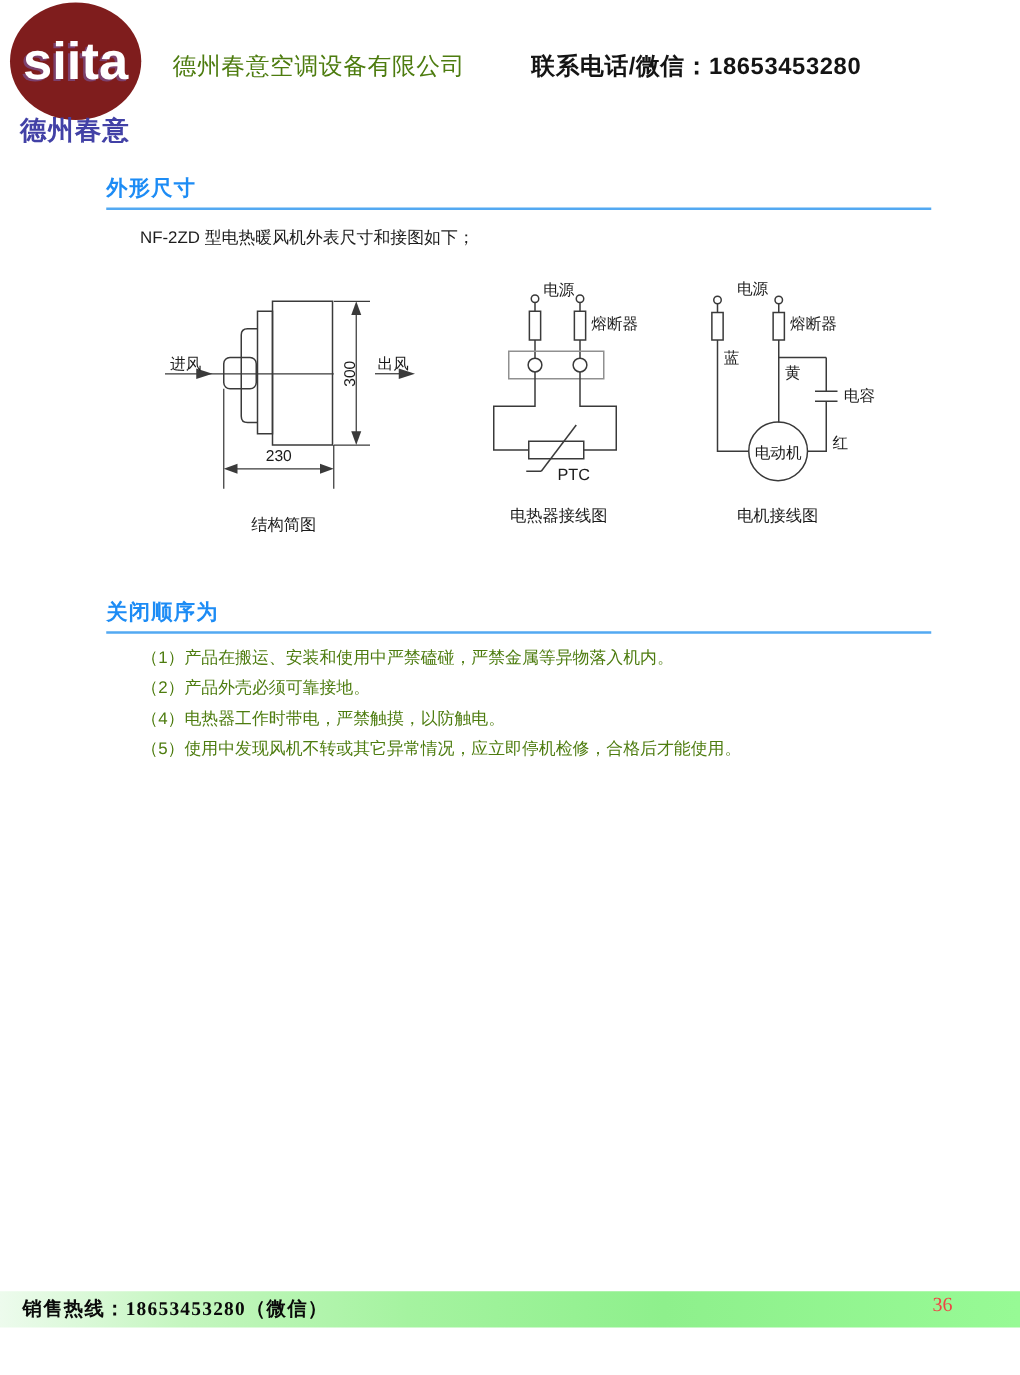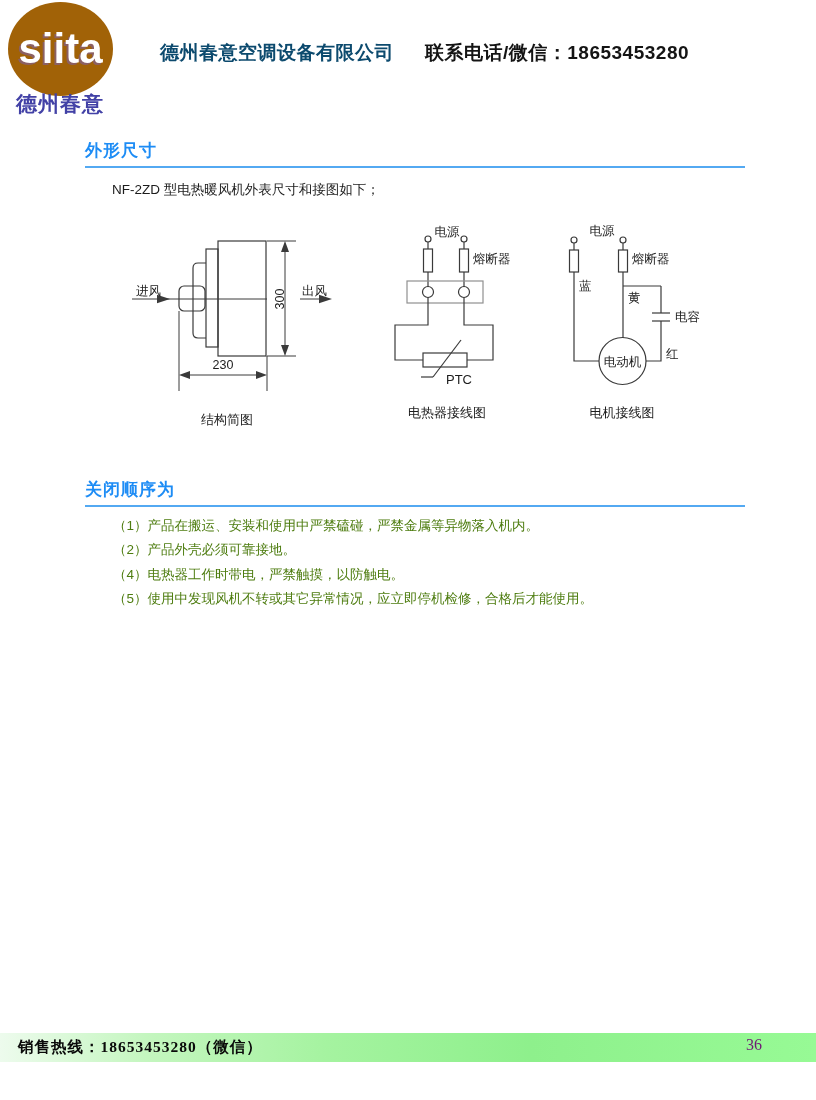--- a/index.html
+++ b/index.html
@@ -7,35 +7,35 @@
     position:relative;
     width:816px;height:1100px;
     background:#ffffff;
     font-family:"Liberation Sans", sans-serif;
     overflow:hidden;
   }
   
   .logo-ellipse{
     position:absolute;left:8px;top:2px;
     width:105px;height:94px;border-radius:50%;
-    background:#a16207;
+    background:#7f1d1d;
     display:flex;align-items:center;justify-content:center;
   }
   .logo-word{
     color:#ffffff;font-size:42px;font-weight:bold;letter-spacing:0px;
     text-shadow:-2px 2px 0 rgba(122,95,176,0.55);
     font-family:"Liberation Sans", sans-serif;
   }
   .logo-sub{
     position:absolute;left:16px;top:90px;width:110px;
     color:#4241a6;font-size:21px;font-weight:bold;letter-spacing:1px;
   }
   .company-name{
-    position:absolute;left:160px;top:40px;
-    font-size:19px;font-weight:bold;color:#0c4a6e;letter-spacing:0.5px;
+    position:absolute;left:138px;top:40px;
+    font-size:19px;font-weight:normal;color:#4d7c0f;letter-spacing:0.5px;
   }
   .contact-info{
     position:absolute;left:425px;top:40px;
     font-size:19px;font-weight:bold;color:#141414;letter-spacing:0.5px;
   }
   
   .sec-title{
     position:absolute;left:85px;
     color:#1d8cf5;font-size:17px;font-weight:bold;letter-spacing:1px;
   }
@@ -61,21 +61,21 @@
     background:linear-gradient(90deg,#edfbed 0%,#c4f6bf 18%,#a5f3a0 40%,#8ef08c 65%,#97fa95 100%);
   }
   .footer-hotline{
     position:absolute;left:18px;top:1037px;
     font-family:"Liberation Serif", serif;
     font-size:15.5px;font-weight:bold;color:#0a0a0a;letter-spacing:1px;
   }
   .footer-page{
     position:absolute;left:746px;top:1036px;
     font-family:"Liberation Serif", serif;
-    font-size:16px;color:#701a75;
+    font-size:16px;color:#ef4444;
   }
 </style>
 </head>
 <body>
 
 <div class="page">
 
   <div>
     <div class="logo-ellipse">
       <span class="logo-word">siita</span>

